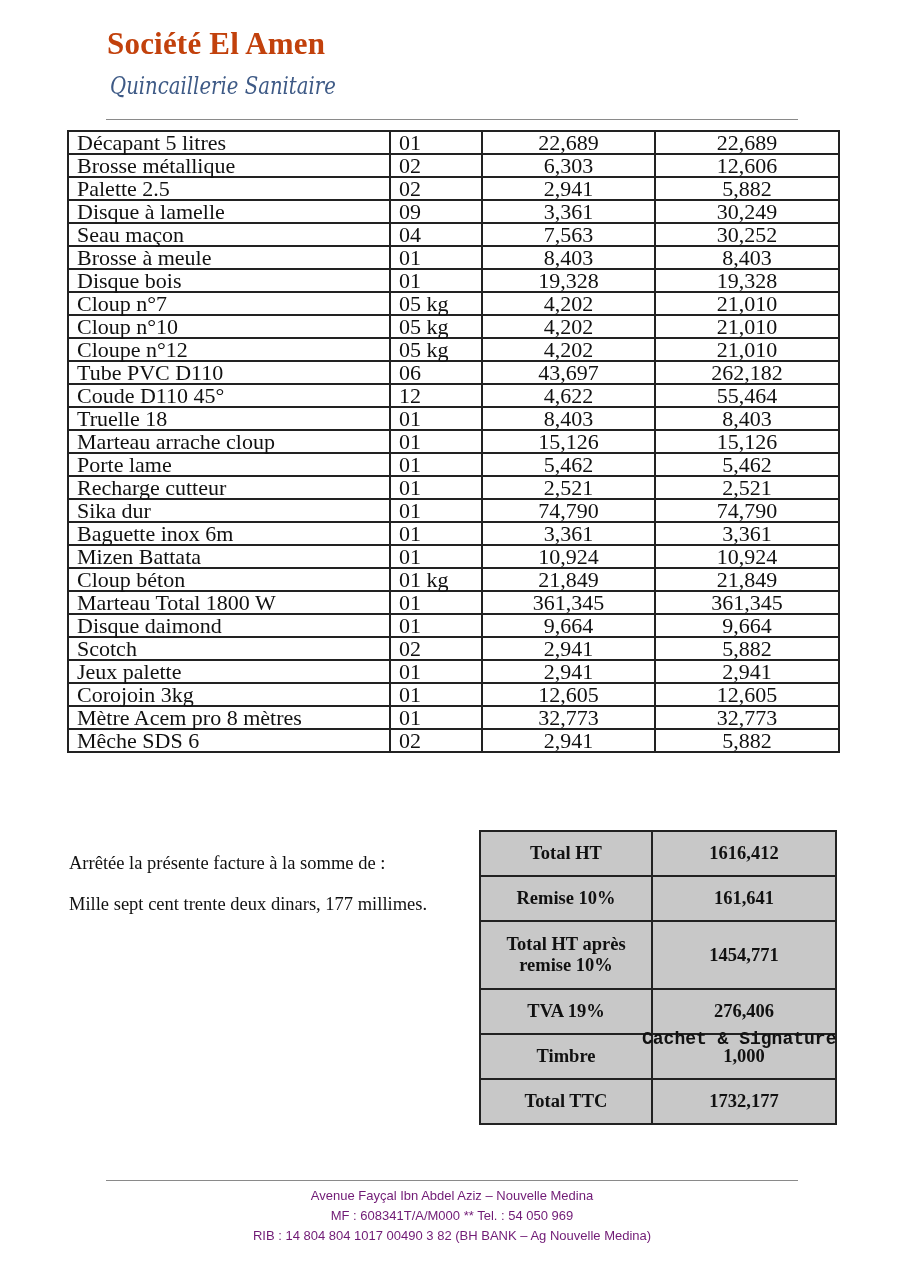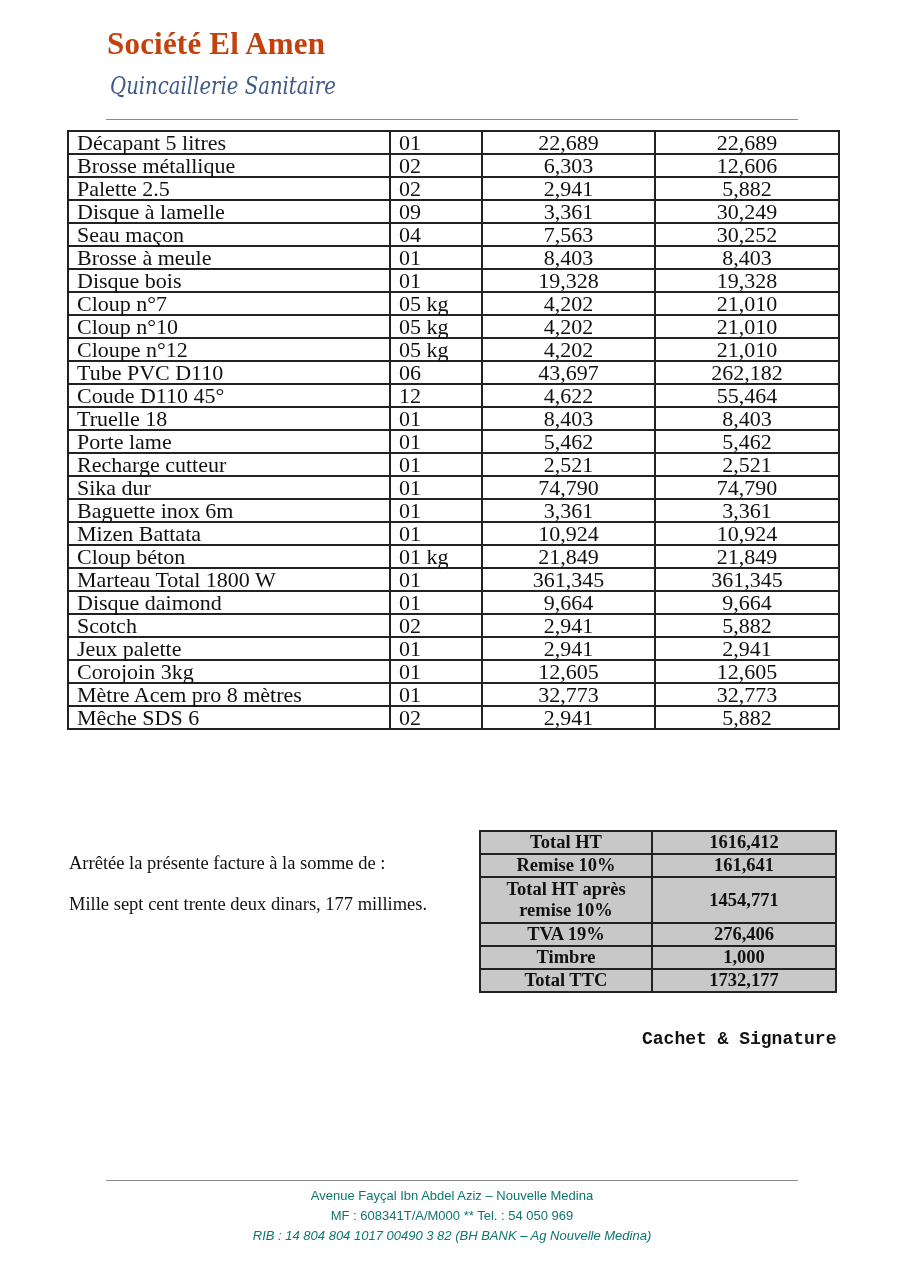--- a/index.html
+++ b/index.html
@@ -9,28 +9,28 @@
   .hr-top { position:absolute; left:106px; top:119px; width:692px; height:0; border-top:1.5px solid #8a8a8a; }
   table.items { position:absolute; left:67px; top:130px; border-collapse:collapse; border:2px solid #222; font-size:22px; }
   table.items td { border:2px solid #222; height:21px; padding:0 8px; line-height:21px; }
   table.items td.c1 { width:304px; text-align:left; }
   table.items td.c2 { width:74px; text-align:left; }
   table.items td.c3 { width:155px; text-align:center; }
   table.items td.c4 { width:166px; text-align:center; }
   .amount-label { position:absolute; left:69px; top:853px; font-size:18.5px; }
   .amount-words { position:absolute; left:69px; top:894px; font-size:18.5px; }
   table.totals { position:absolute; left:479px; top:830px; border-collapse:collapse; border:2px solid #222; font-size:18.5px; font-weight:bold; background:#c8c8c8; }
-  table.totals td { border:2px solid #222; text-align:center; padding:0 4px; line-height:21px; height:21px; }
+  table.totals td { border:2px solid #222; text-align:center; padding:11px 4px; line-height:21px; height:21px; }
   table.totals td.l { width:162px; }
   table.totals td.v { width:174px; }
   table.totals tr.tall td { height:44px; }
   .sig { position:absolute; left:642px; top:1029px; font-size:18px; font-weight:bold;font-family:Liberation Mono, monospace; }
   .hr-bottom { position:absolute; left:106px; top:1180px; width:692px; border-top:1.5px solid #8a8a8a; }
-  .footer { position:absolute; left:0; width:904px; text-align:center; font-family:"Liberation Sans", sans-serif; font-size:13px; color:#0f766e; }
-  .f1 { top:1188px; } .f2 { top:1208px; } .f3 { top:1228px;font-style:italic; }
+  .footer { position:absolute; left:0; width:904px; text-align:center; font-family:"Liberation Sans", sans-serif; font-size:13px; color:#701a75; }
+  .f1 { top:1188px; } .f2 { top:1208px; } .f3 { top:1228px; }
 </style>
 </head>
 <body>
 
 <div class="brand">Société El Amen</div>
 <div class="subtitle">Quincaillerie Sanitaire</div>
 <div class="hr-top"></div>
 
 <table class="items">
   <tbody id="items-body">
@@ -106,20 +106,26 @@
         <td class="c3">4,622</td>
         <td class="c4">55,464</td>
       </tr>
       <tr>
         <td class="c1">Truelle 18</td>
         <td class="c2">01</td>
         <td class="c3">8,403</td>
         <td class="c4">8,403</td>
       </tr>
       <tr>
+        <td class="c1">Marteau arrache cloup</td>
+        <td class="c2">01</td>
+        <td class="c3">15,126</td>
+        <td class="c4">15,126</td>
+      </tr>
+      <tr>
         <td class="c1">Porte lame</td>
         <td class="c2">01</td>
         <td class="c3">5,462</td>
         <td class="c4">5,462</td>
       </tr>
       <tr>
         <td class="c1">Recharge cutteur</td>
         <td class="c2">01</td>
         <td class="c3">2,521</td>
         <td class="c4">2,521</td>

